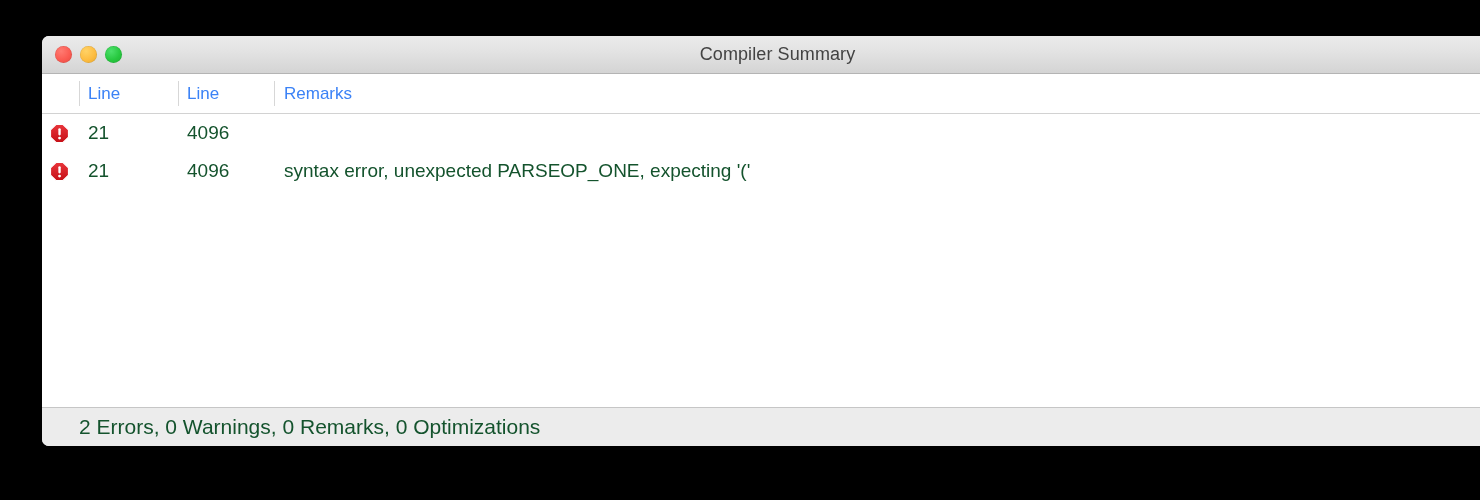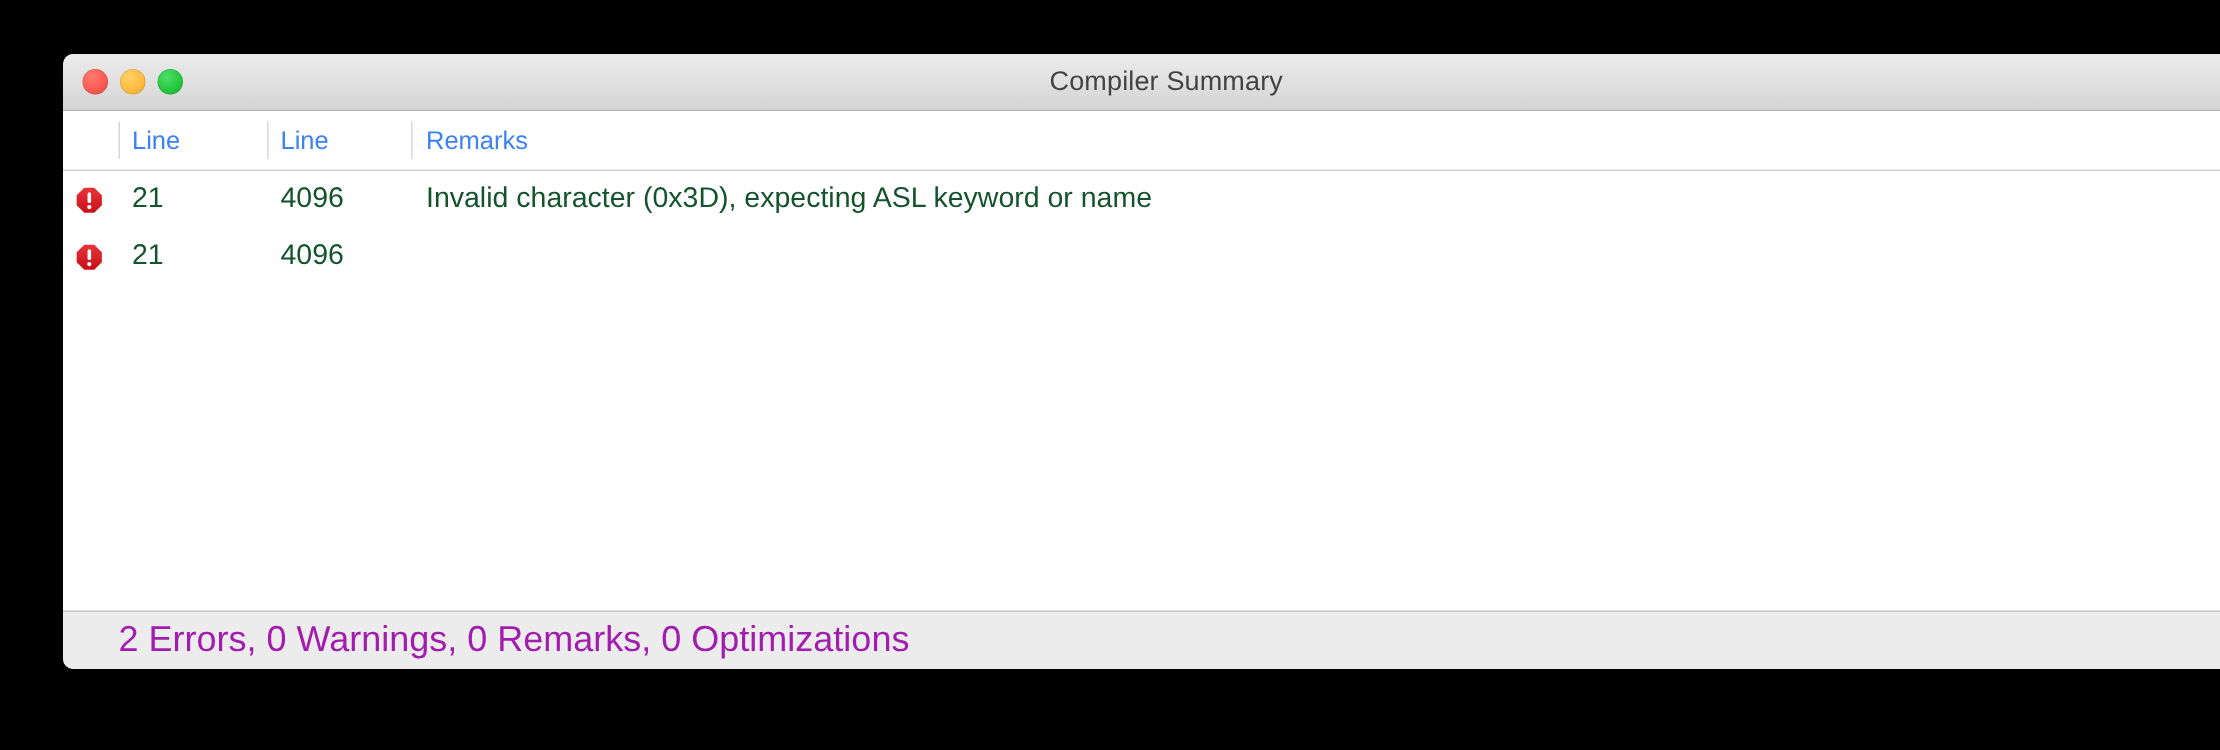--- a/index.html
+++ b/index.html
@@ -137,22 +137,22 @@
     bottom: 0;
     width: 100%;
     height: 38px;
     background: #ececec;
     border-top: 1px solid #c6c6c6;
     display: flex;
     align-items: center;
   }
   .statusbar .status-text {
     margin-left: 37px;
-    font-size: 24px;
-    color: #a21caf;
+    font-size: 21px;
+    color: #14532d;
     user-select: none;
     white-space: nowrap;
   }
 </style>
 </head>
 <body>
 
 <div class="window">
 
   <div class="titlebar">
@@ -184,39 +184,39 @@
               <stop offset="100%" stop-color="#c50f16"></stop>
             </linearGradient>
           </defs>
           <polygon points="7.3,1.6 14.7,1.6 20.4,7.3 20.4,14.7 14.7,20.4 7.3,20.4 1.6,14.7 1.6,7.3" fill="url(#errgrad1)" stroke="#ffffff" stroke-width="1.2"></polygon>
           <rect x="9.8" y="5.4" width="2.5" height="7.6" rx="1.2" fill="#ffffff"></rect>
           <circle cx="11.05" cy="15.8" r="1.5" fill="#ffffff"></circle>
         </svg>
       </span>
       <span class="cell cell-line">21</span>
       <span class="cell cell-code">4096</span>
-      <span class="cell cell-msg">Invalid character (0x3D), expecting ASL keyword or name</span>
     </div>
 
     <div class="row">
       <span class="cell-icon">
         <svg viewBox="0 0 22 22" width="21" height="21" aria-hidden="true">
           <defs>
             <linearGradient id="errgrad2" x1="0" y1="0" x2="0" y2="1">
               <stop offset="0%" stop-color="#e9353b"></stop>
               <stop offset="100%" stop-color="#c50f16"></stop>
             </linearGradient>
           </defs>
           <polygon points="7.3,1.6 14.7,1.6 20.4,7.3 20.4,14.7 14.7,20.4 7.3,20.4 1.6,14.7 1.6,7.3" fill="url(#errgrad2)" stroke="#ffffff" stroke-width="1.2"></polygon>
           <rect x="9.8" y="5.4" width="2.5" height="7.6" rx="1.2" fill="#ffffff"></rect>
           <circle cx="11.05" cy="15.8" r="1.5" fill="#ffffff"></circle>
         </svg>
       </span>
       <span class="cell cell-line">21</span>
       <span class="cell cell-code">4096</span>
+      <span class="cell cell-msg">syntax error, unexpected PARSEOP_ONE, expecting '('</span>
     </div>
 
   </div>
 
   <div class="statusbar">
     <span class="status-text">2 Errors, 0 Warnings, 0 Remarks, 0 Optimizations</span>
   </div>
 
 </div>
 

